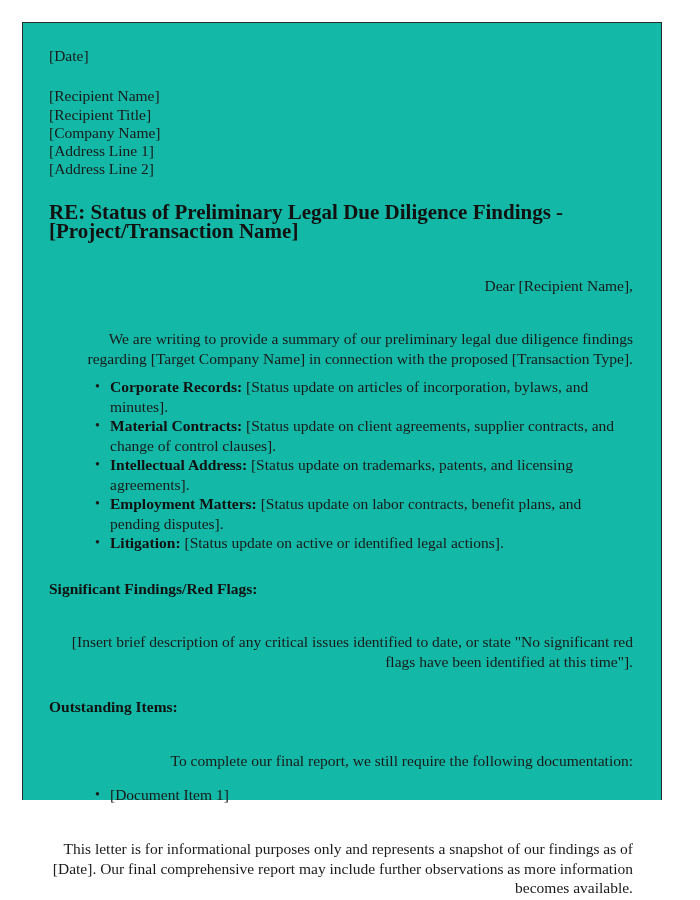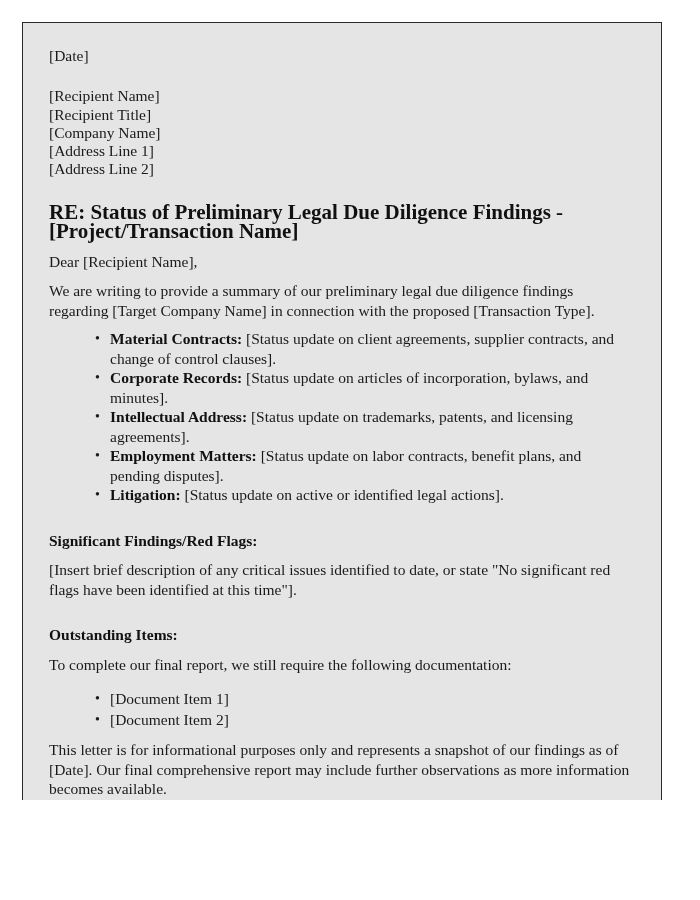--- a/index.html
+++ b/index.html
@@ -18,21 +18,21 @@
   .page-sheet {
     position: absolute;
     left: 22px;
     top: 22px;
     width: 640px;
     height: 778px;
     border-left: 1.5px solid #2b2b2b;
     border-right: 1.5px solid #2b2b2b;
     border-top: 1.5px solid #2b2b2b;
     box-sizing: border-box;
-    background: #e5e5e5;
+    background: #14b8a6;
   }
 
   .page-body {
     position: absolute;
     left: 26px;
     top: 24px;
     width: 584px;
   }
 
   .letter-line {
@@ -53,23 +53,23 @@
     font-weight: bold;
     font-size: 21px;
     line-height: 19.5px;
     margin-top: 24px;
     color: #111111;
   }
 
   .para {
     font-size: 15.5px;
     line-height: 19.5px;
-    margin-top: 10px;
+    margin-top: 34px;
     color: #1a1a1a;
-    text-align: left;
+    text-align: right;
   }
 
   .section-head {
     font-weight: bold;
     font-size: 15.5px;
     line-height: 19.5px;
     margin-top: 26px;
     color: #111111;
   }
 
@@ -147,26 +147,26 @@
 
     <div class="re-line">RE: Status of Preliminary Legal Due Diligence Findings - [Project/Transaction Name]</div>
 
     <div class="para">Dear [Recipient Name],</div>
 
     <div class="para">We are writing to provide a summary of our preliminary legal due diligence findings regarding [Target Company Name] in connection with the proposed [Transaction Type].</div>
 
 
     <ul class="doc-list">
       <li>
+        <span class="lead">Corporate Records:</span>
+        <span>[Status update on articles of incorporation, bylaws, and minutes].</span>
+      </li>
+      <li>
         <span class="lead">Material Contracts:</span>
         <span>[Status update on client agreements, supplier contracts, and change of control clauses].</span>
-      </li>
-      <li>
-        <span class="lead">Corporate Records:</span>
-        <span>[Status update on articles of incorporation, bylaws, and minutes].</span>
       </li>
       <li>
         <span class="lead">Intellectual Address:</span>
         <span>[Status update on trademarks, patents, and licensing agreements].</span>
       </li>
       <li>
         <span class="lead">Employment Matters:</span>
         <span>[Status update on labor contracts, benefit plans, and pending disputes].</span>
       </li>
       <li>
@@ -178,19 +178,18 @@
     <div class="section-head">Significant Findings/Red Flags:</div>
 
     <div class="para">[Insert brief description of any critical issues identified to date, or state "No significant red flags have been identified at this time"].</div>
 
     <div class="section-head">Outstanding Items:</div>
 
     <div class="para">To complete our final report, we still require the following documentation:</div>
 
     <ul class="simple-list">
       <li>[Document Item 1]</li>
-      <li>[Document Item 2]</li>
     </ul>
 
     <div class="para">This letter is for informational purposes only and represents a snapshot of our findings as of [Date]. Our final comprehensive report may include further observations as more information becomes available.</div>
 
   </div>
 </div>
 
 </body></html>

